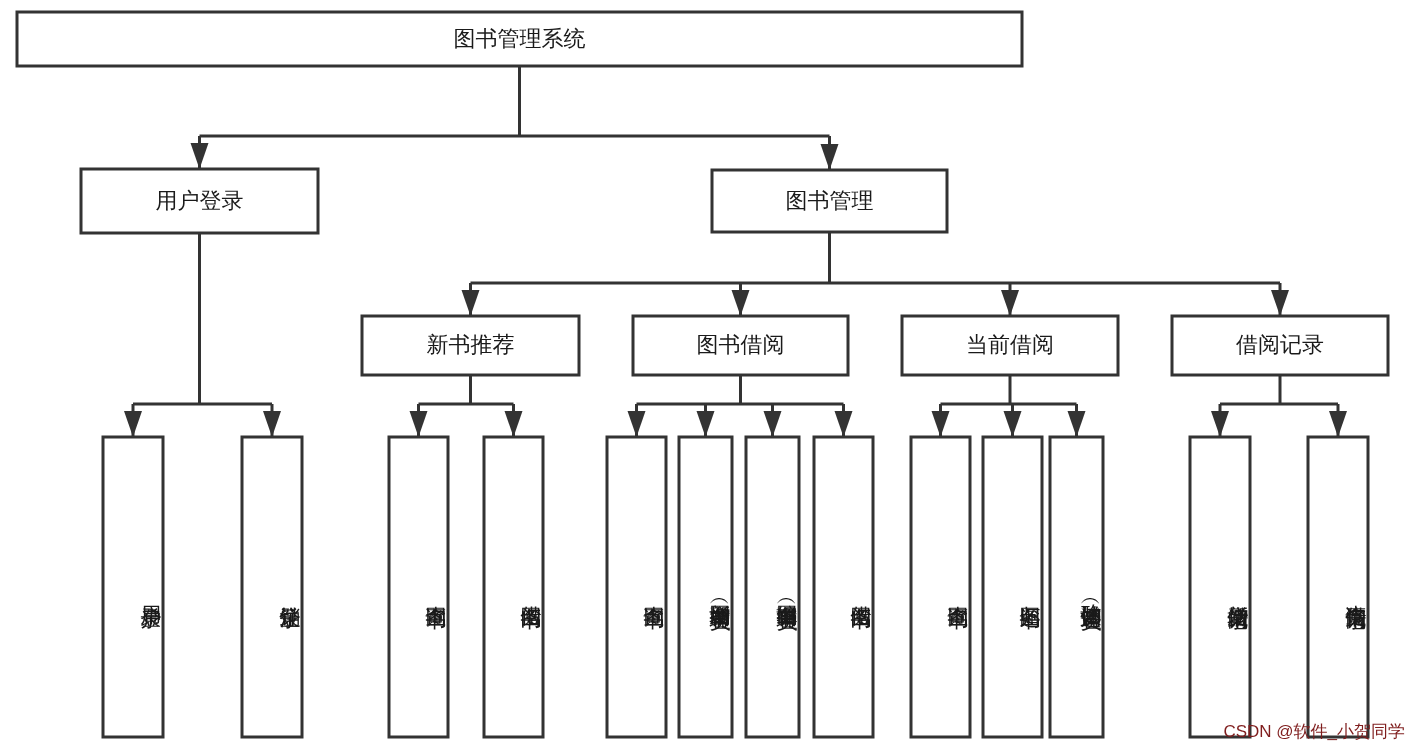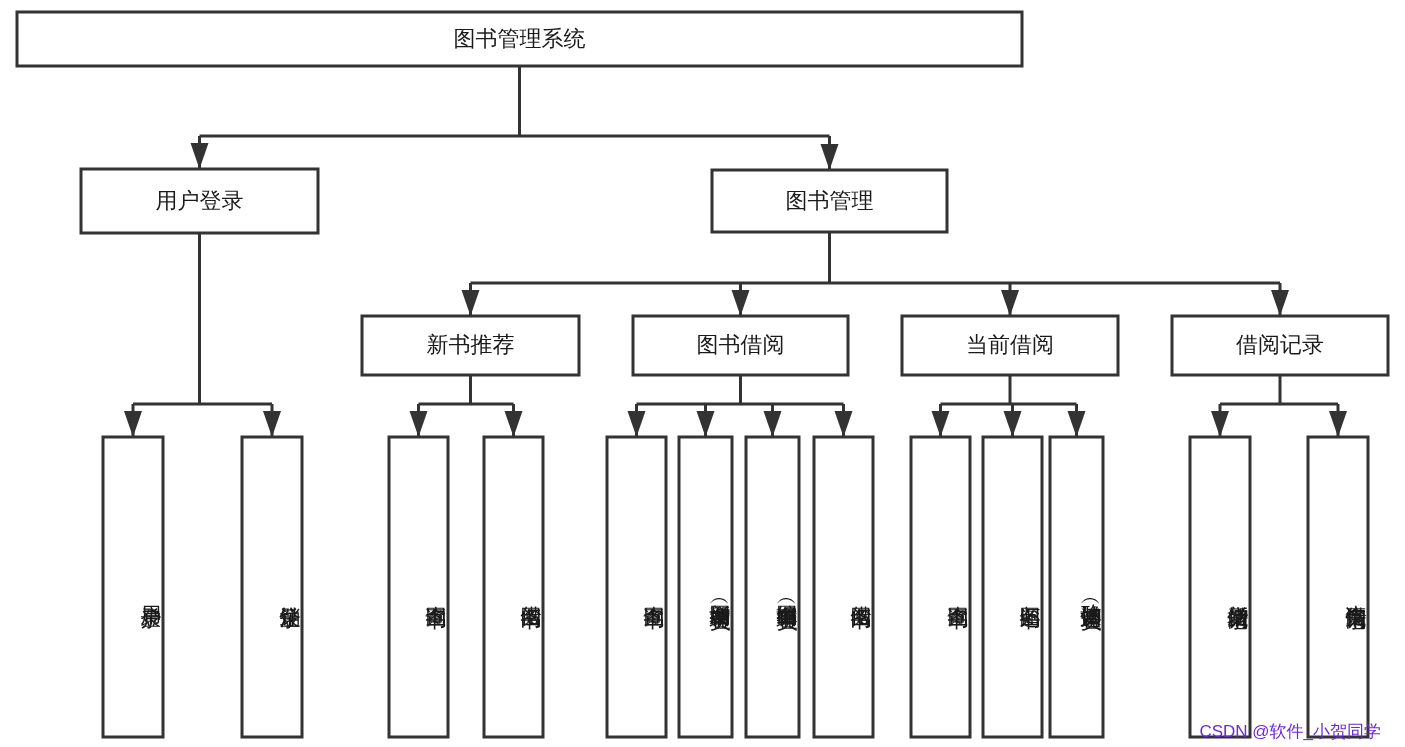--- a/index.html
+++ b/index.html
@@ -59,25 +59,25 @@
     white-space: nowrap;
     letter-spacing: 1px;
     text-align: center;
     display: flex;
     align-items: flex-start;
     justify-content: center;
     pointer-events: none;
   }
   .watermark {
     position: absolute;
-    right: 24px;
+    right: 0;
     bottom: 4px;
     font-family: "Liberation Sans", "DejaVu Sans", sans-serif;
     font-size: 17px;
-    color: #6d28d9;
+    color: #7f1d1d;
     white-space: nowrap;
   }
 </style>
 </head>
 <body>
 
 <div id="diagram-root">
   <svg class="diagram-canvas" viewBox="0 0 1405 747">
     <g id="connector-layer">
         <line x1="519.5" y1="66" x2="519.5" y2="136" class="connector"></line>

